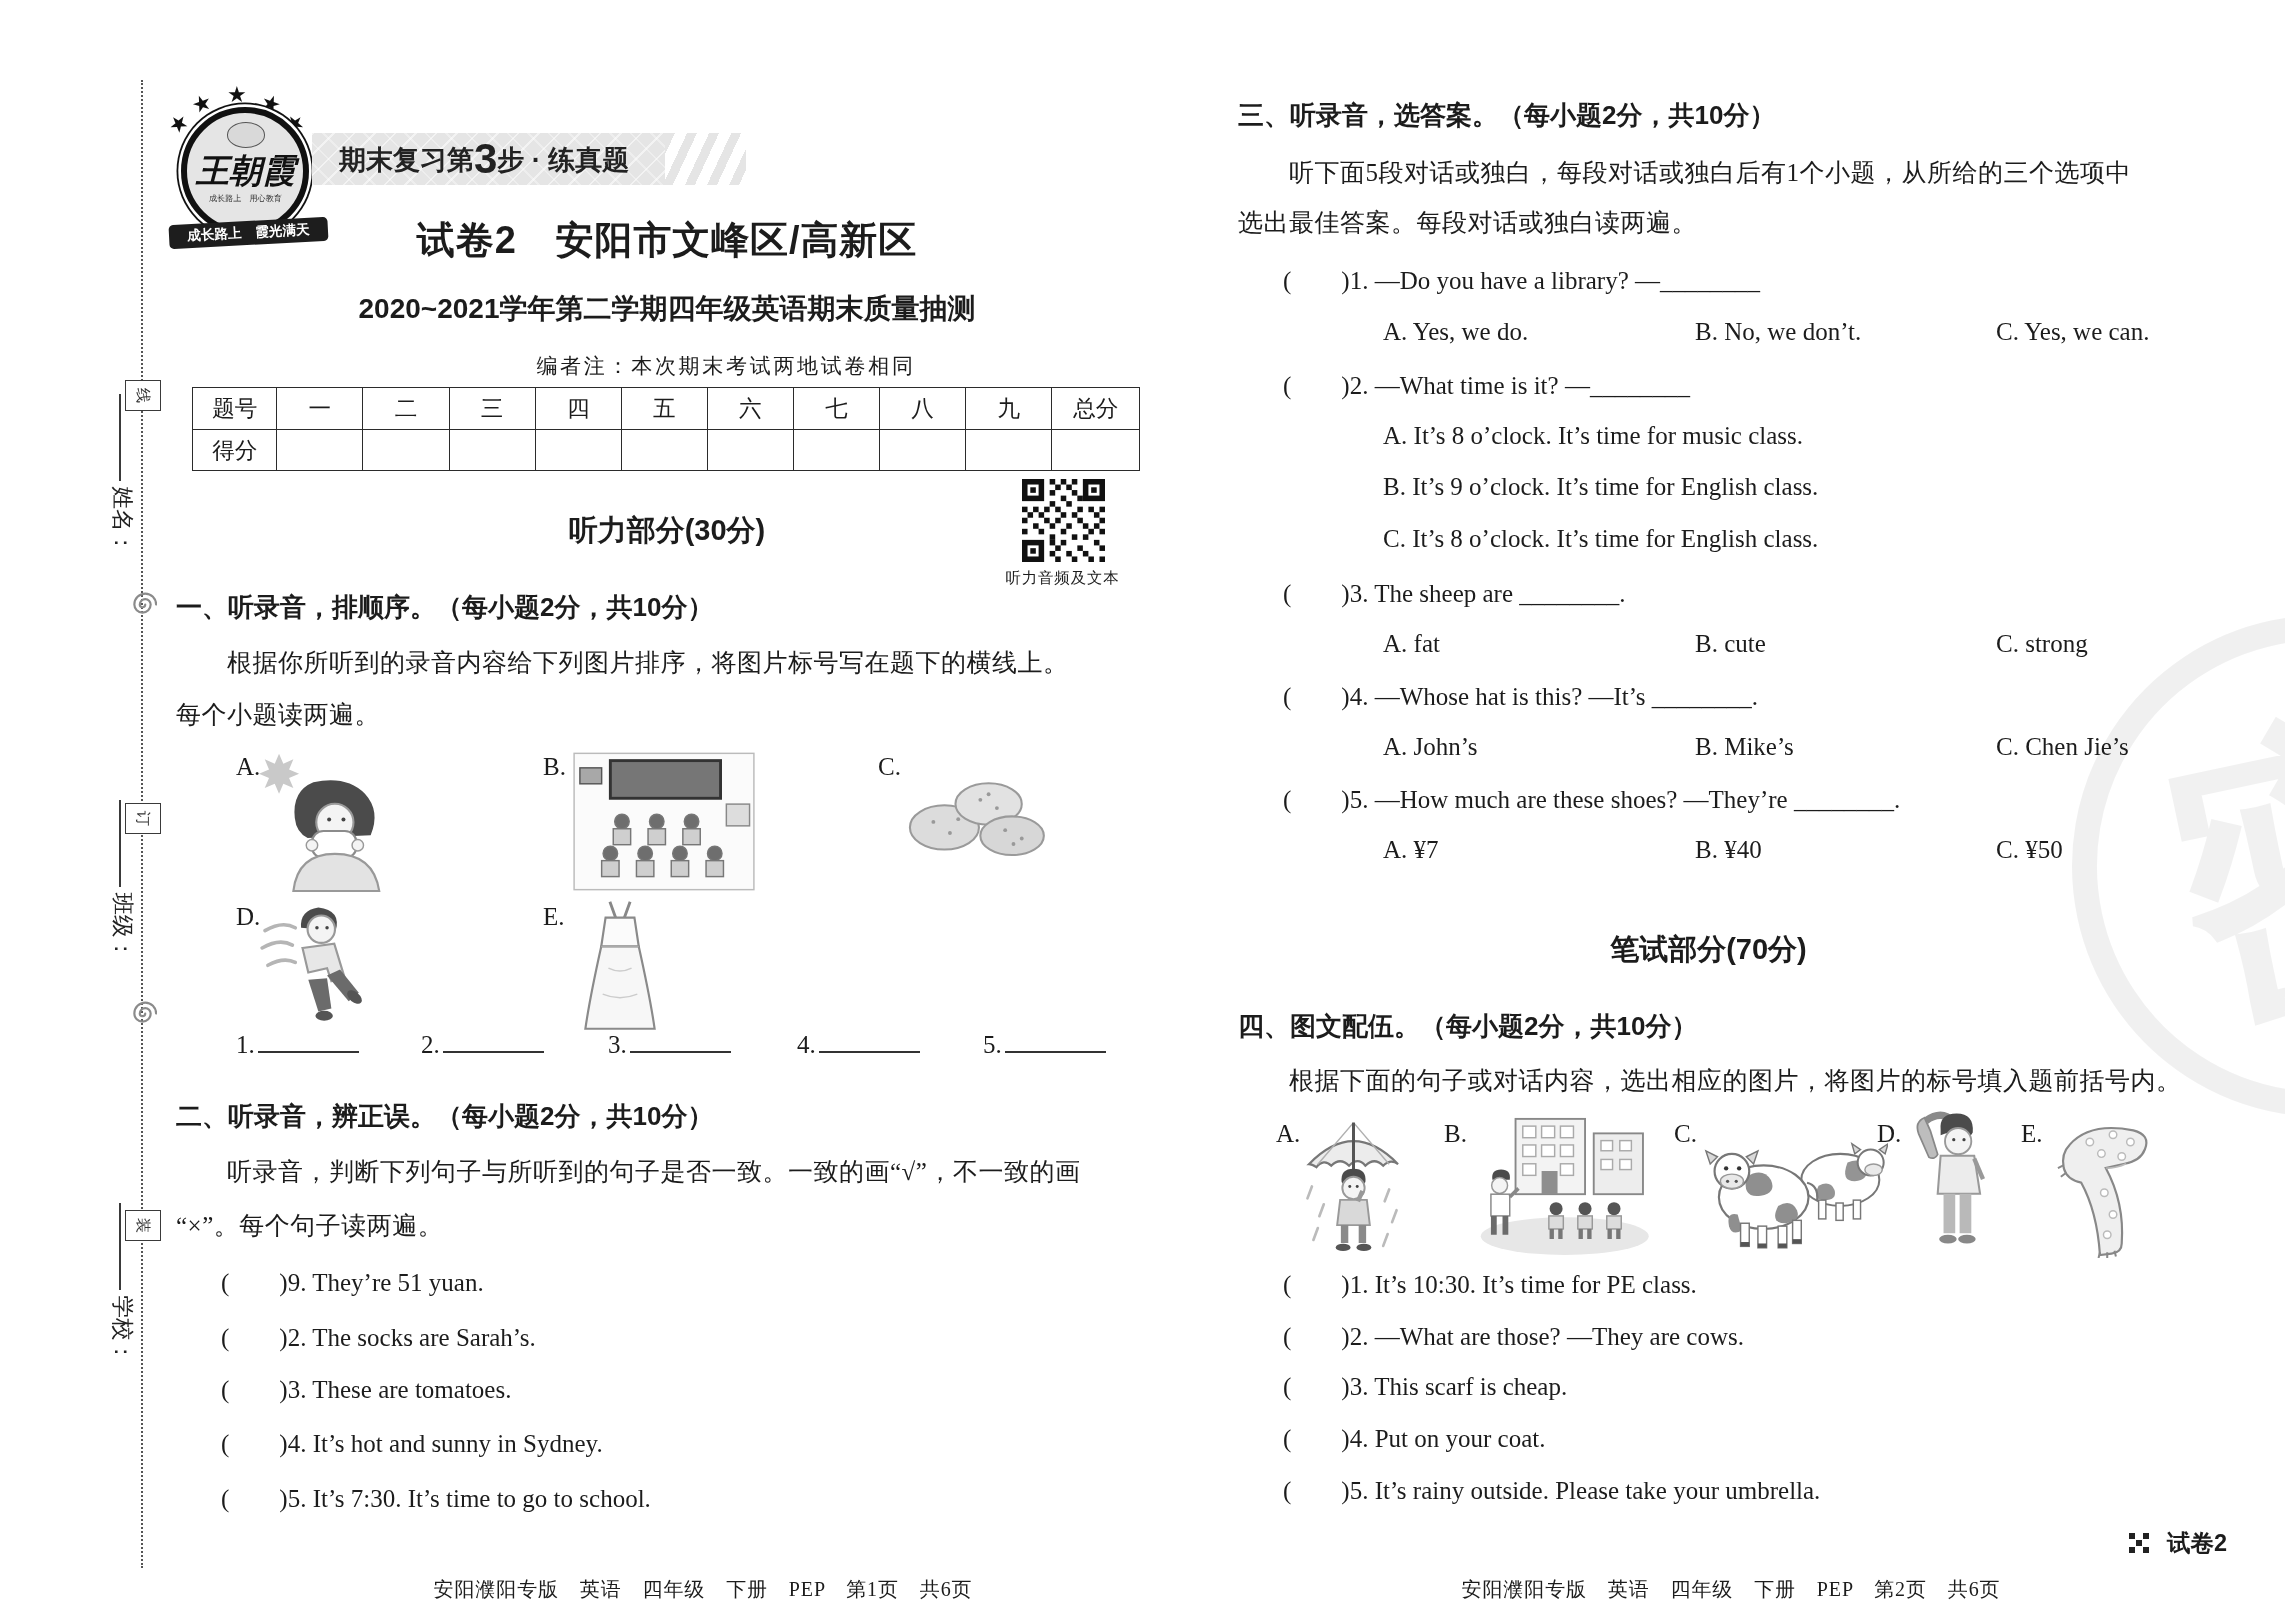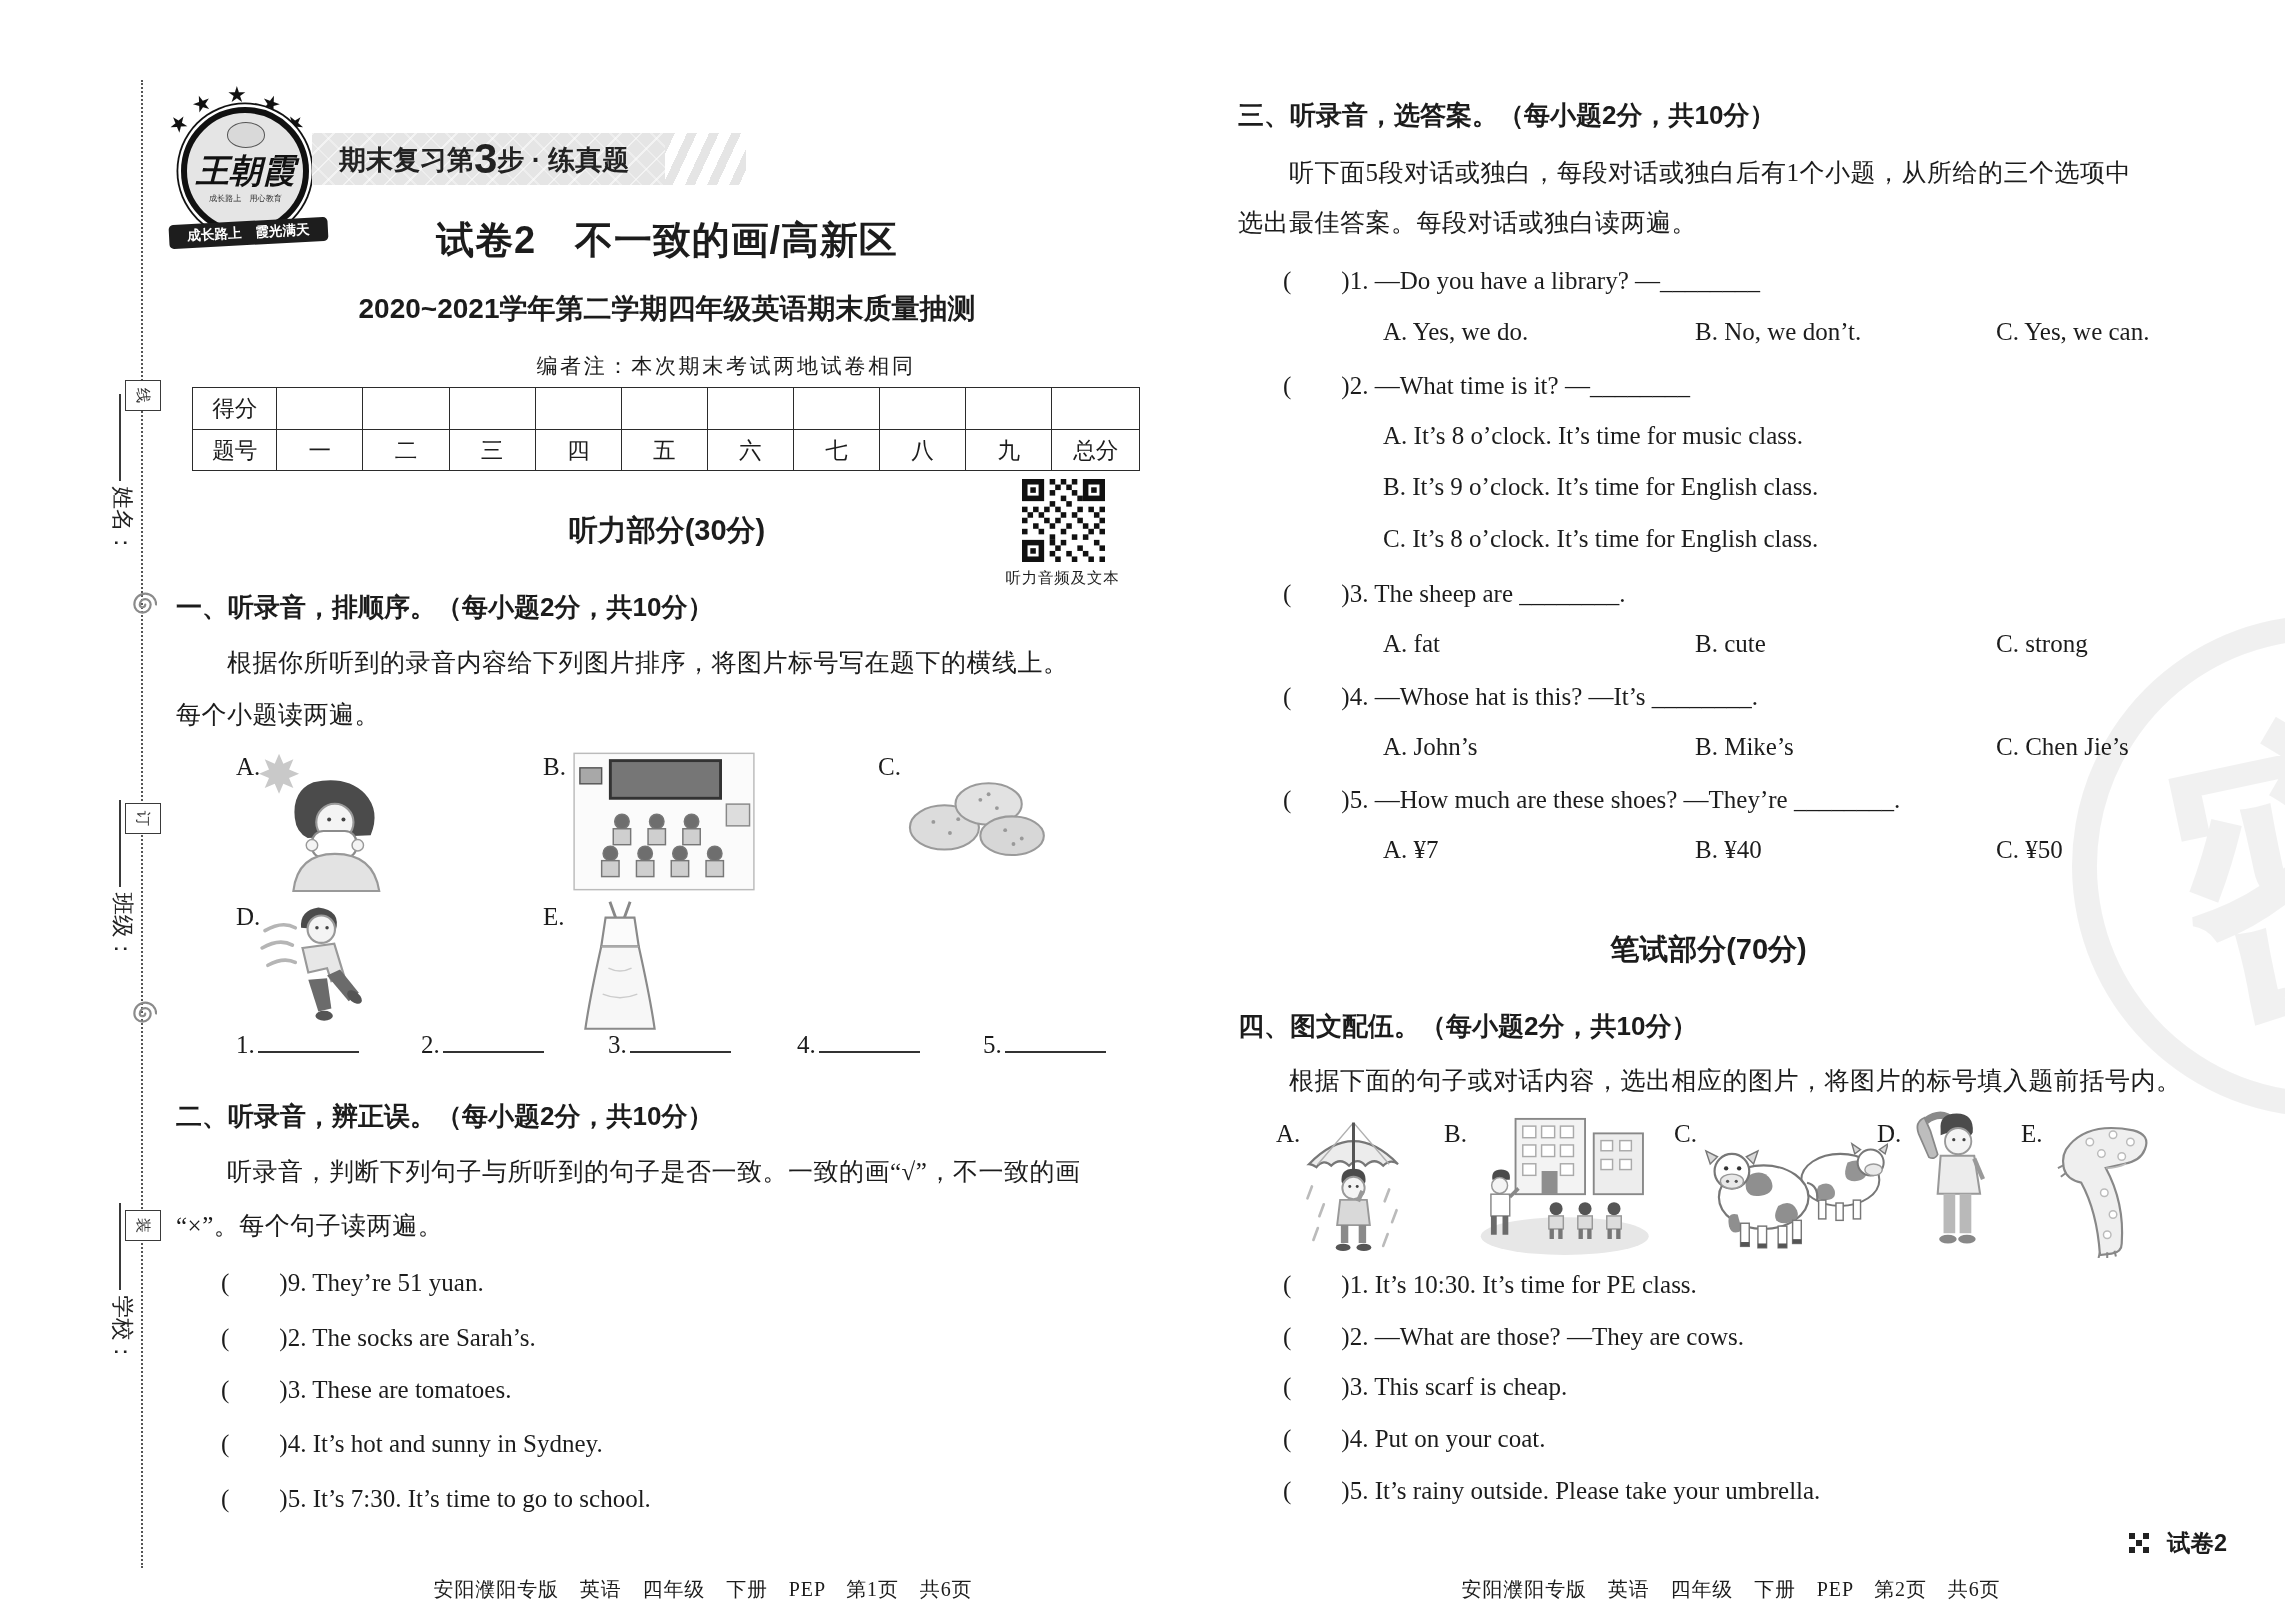--- a/index.html
+++ b/index.html
@@ -138,51 +138,51 @@
         <div class="logo-title">王朝霞</div>
         <div class="logo-sub">成长路上　用心教育</div>
       </div>
       <div class="logo-ribbon">成长路上　霞光满天</div>
     </div>
 
     <div class="banner">
       <span>期末复习第</span><span class="big3">3</span><span>步 · 练真题</span>
     </div>
 
-    <div class="abs title">试卷2　不一致的画/高新区</div>
+    <div class="abs title">试卷2　安阳市文峰区/高新区</div>
     <div class="abs subtitle">2020~2021学年第二学期四年级英语期末质量抽测</div>
     <div class="abs note">编者注：本次期末考试两地试卷相同</div>
 
     <table class="score-table">
       <tbody>
           <tr>
+        <td>题号</td>
+        <td>一</td>
+        <td>二</td>
+        <td>三</td>
+        <td>四</td>
+        <td>五</td>
+        <td>六</td>
+        <td>七</td>
+        <td>八</td>
+        <td>九</td>
+        <td>总分</td>
+      </tr>
+      <tr>
         <td>得分</td>
         <td></td>
             <td></td>
         <td></td>
             <td></td>
         <td></td>
             <td></td>
         <td></td>
             <td></td>
         <td></td>
             <td></td>
-      </tr>
-      <tr>
-        <td>题号</td>
-        <td>一</td>
-        <td>二</td>
-        <td>三</td>
-        <td>四</td>
-        <td>五</td>
-        <td>六</td>
-        <td>七</td>
-        <td>八</td>
-        <td>九</td>
-        <td>总分</td>
       </tr>
     </tbody>
       </table>
 
     <div class="abs part-head" style="top:511px">听力部分(30分)</div>
     <div class="qr">
       <svg width="83" height="83" viewBox="0 0 90 90">
         <rect x="0" y="0" width="90" height="90" fill="#fff"></rect>
         <g fill="#111">
           <rect x="0" y="0" width="24" height="24"></rect>

